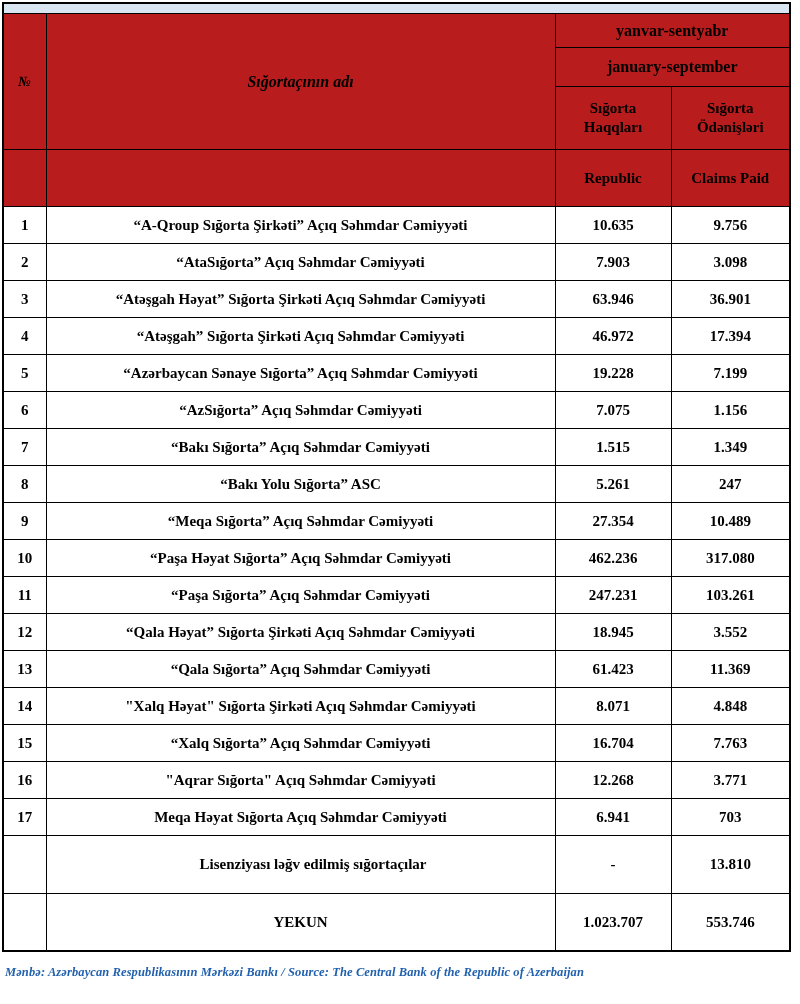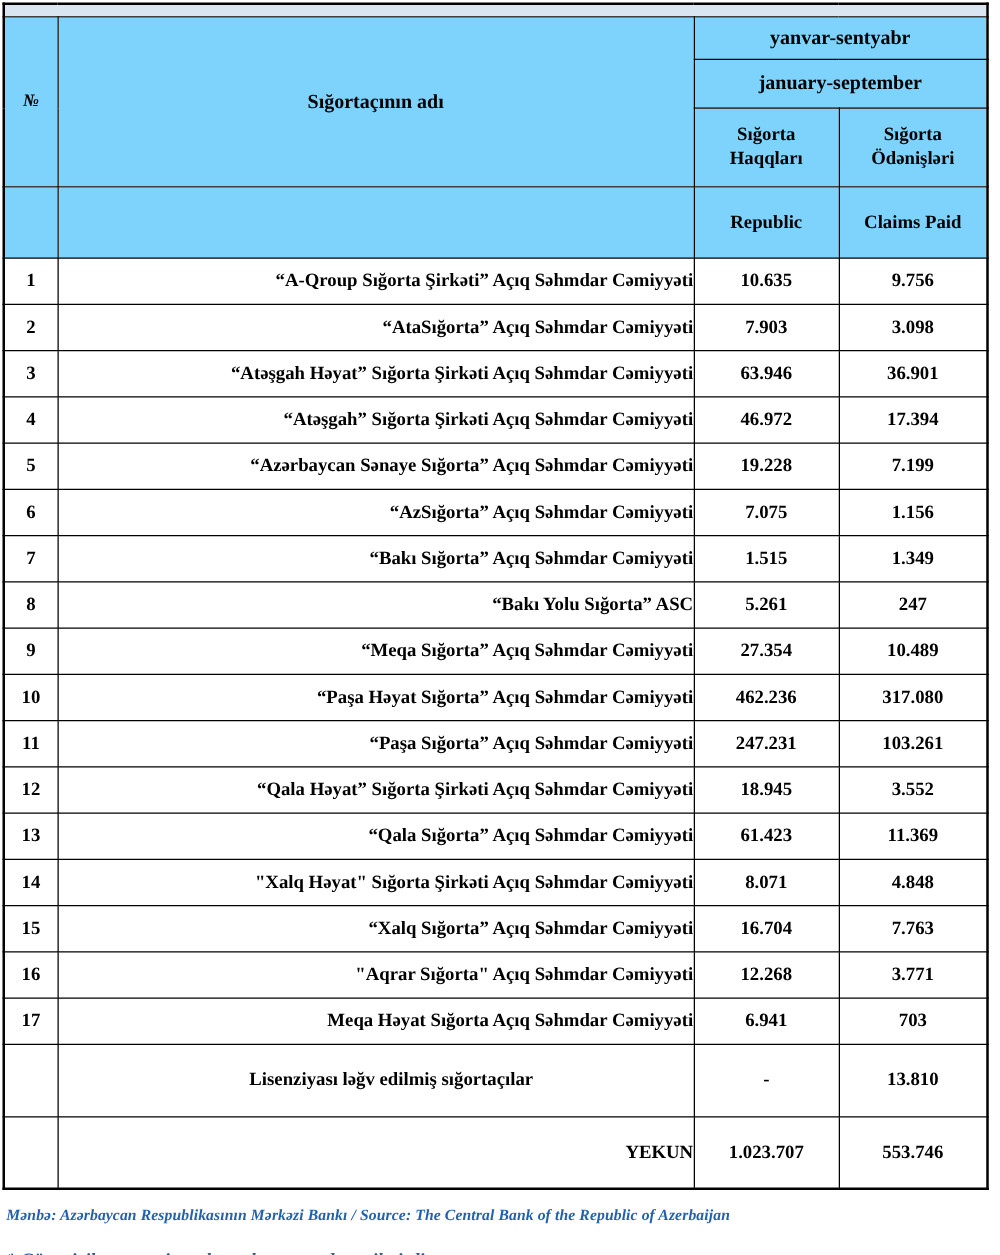--- a/index.html
+++ b/index.html
@@ -7,35 +7,35 @@
     width: 800px; height: 1004px; background: #ffffff;
     font-family: "Liberation Serif", serif; color: #000;
     position: relative; overflow: hidden; box-sizing: border-box;
   }
   table.main {
     border-collapse: collapse; table-layout: fixed;
     width: 787px; margin: 2px 0 0 2px;
     border: 2px solid #000;
   }
   table.main th, table.main td { border: 1px solid #000; overflow: hidden; padding: 0; }
-  thead th, thead td { background: #7dd3fc; font-weight: bold; text-align: center; vertical-align: middle; }
+  thead th, thead td { background: #b91c1c; font-weight: bold; text-align: center; vertical-align: middle; }
   tr.strip td { height: 9px; background: #d9e6f2; }
   th.no-head { font-size: 14px; font-style: italic; }
-  th.name-head { font-size: 16px; padding-top: 52px; }
+  th.name-head { font-size: 16px; padding-top: 52px; font-style: italic; }
   tr.r-az th.period { height: 33px; font-size: 16px; }
   tr.r-en th.period { height: 38px; font-size: 16px; }
   tr.r-vaz th.val-h { height: 62px; font-size: 15px; line-height: 1.25; padding: 0 18px; }
   tr.r-ven th, tr.r-ven td { height: 56px; font-size: 15px; }
   tbody td {
     background: #ffffff; font-size: 15px; font-weight: bold;
     border-top: none; border-bottom: none; vertical-align: middle;
   }
   tbody.rows td { height: 36px; }
   td.no-col { text-align: center; }
-  td.name-col { text-align: right; }
+  td.name-col { text-align: center; }
   td.num { text-align: center; padding-right: 14px; }
   tr.cancelled td { height: 57px; }
   tr.cancelled td.name-col { text-align: center; padding-left: 25px; }
   tr.total td { height: 56px; border-top: 1px solid #000; }
   .footer { margin: 13px 0 0 5px; color: #2261ae; font-style: italic; font-weight: bold; }
   .source { font-size: 12.5px; letter-spacing: 0.1px; }
   .note { font-size: 15px; margin-top: 21px; }
 </style>
 </head>
 <body>

